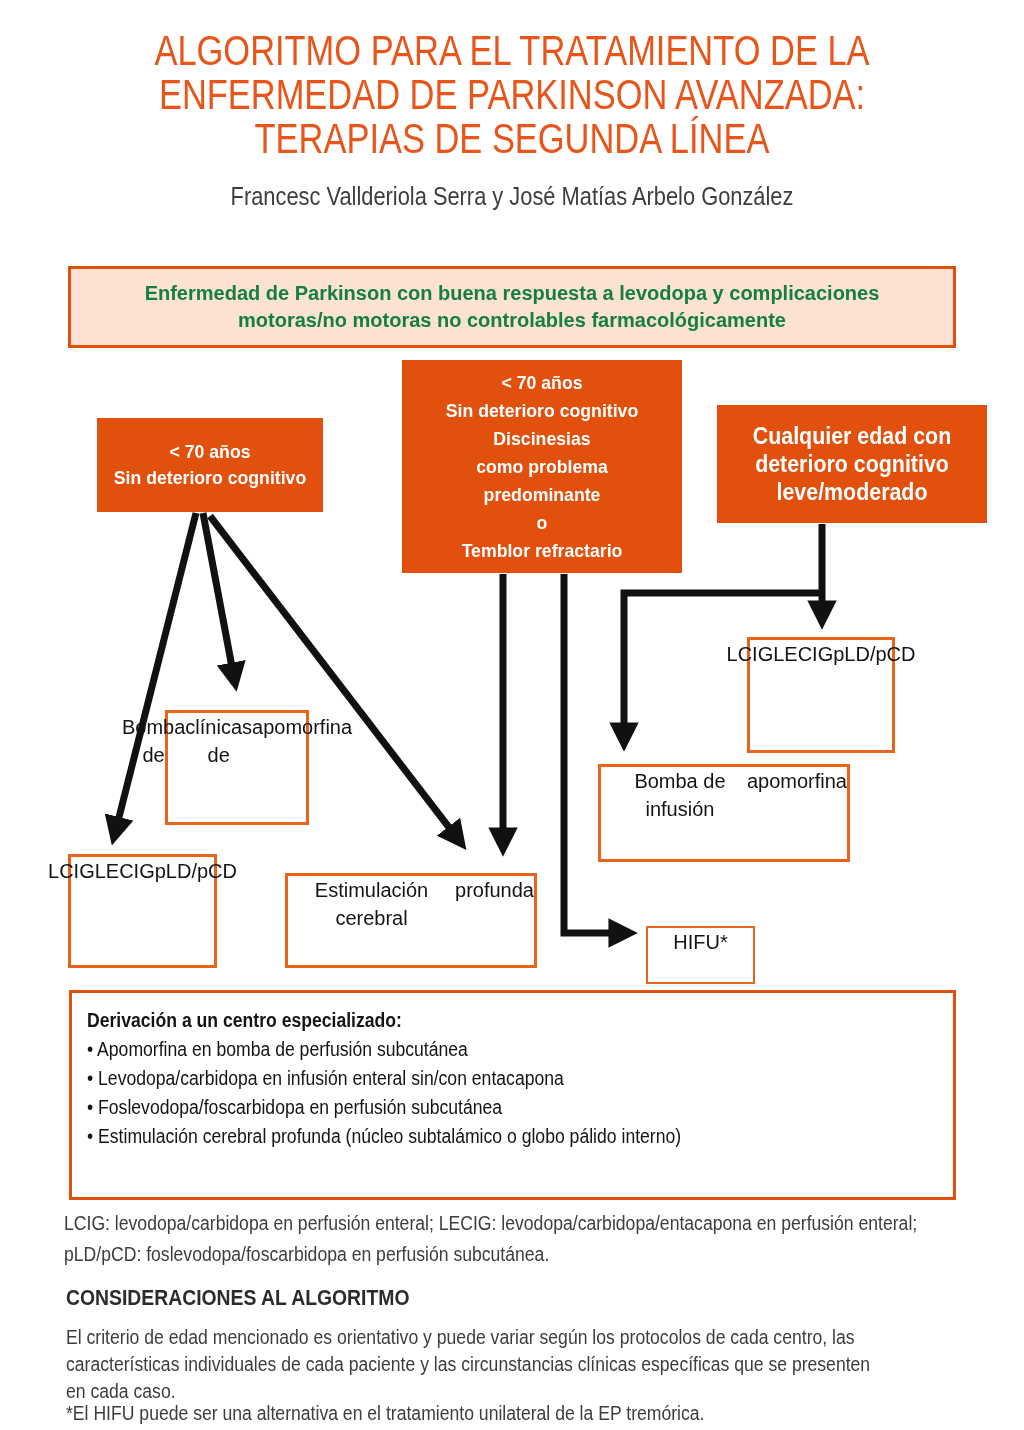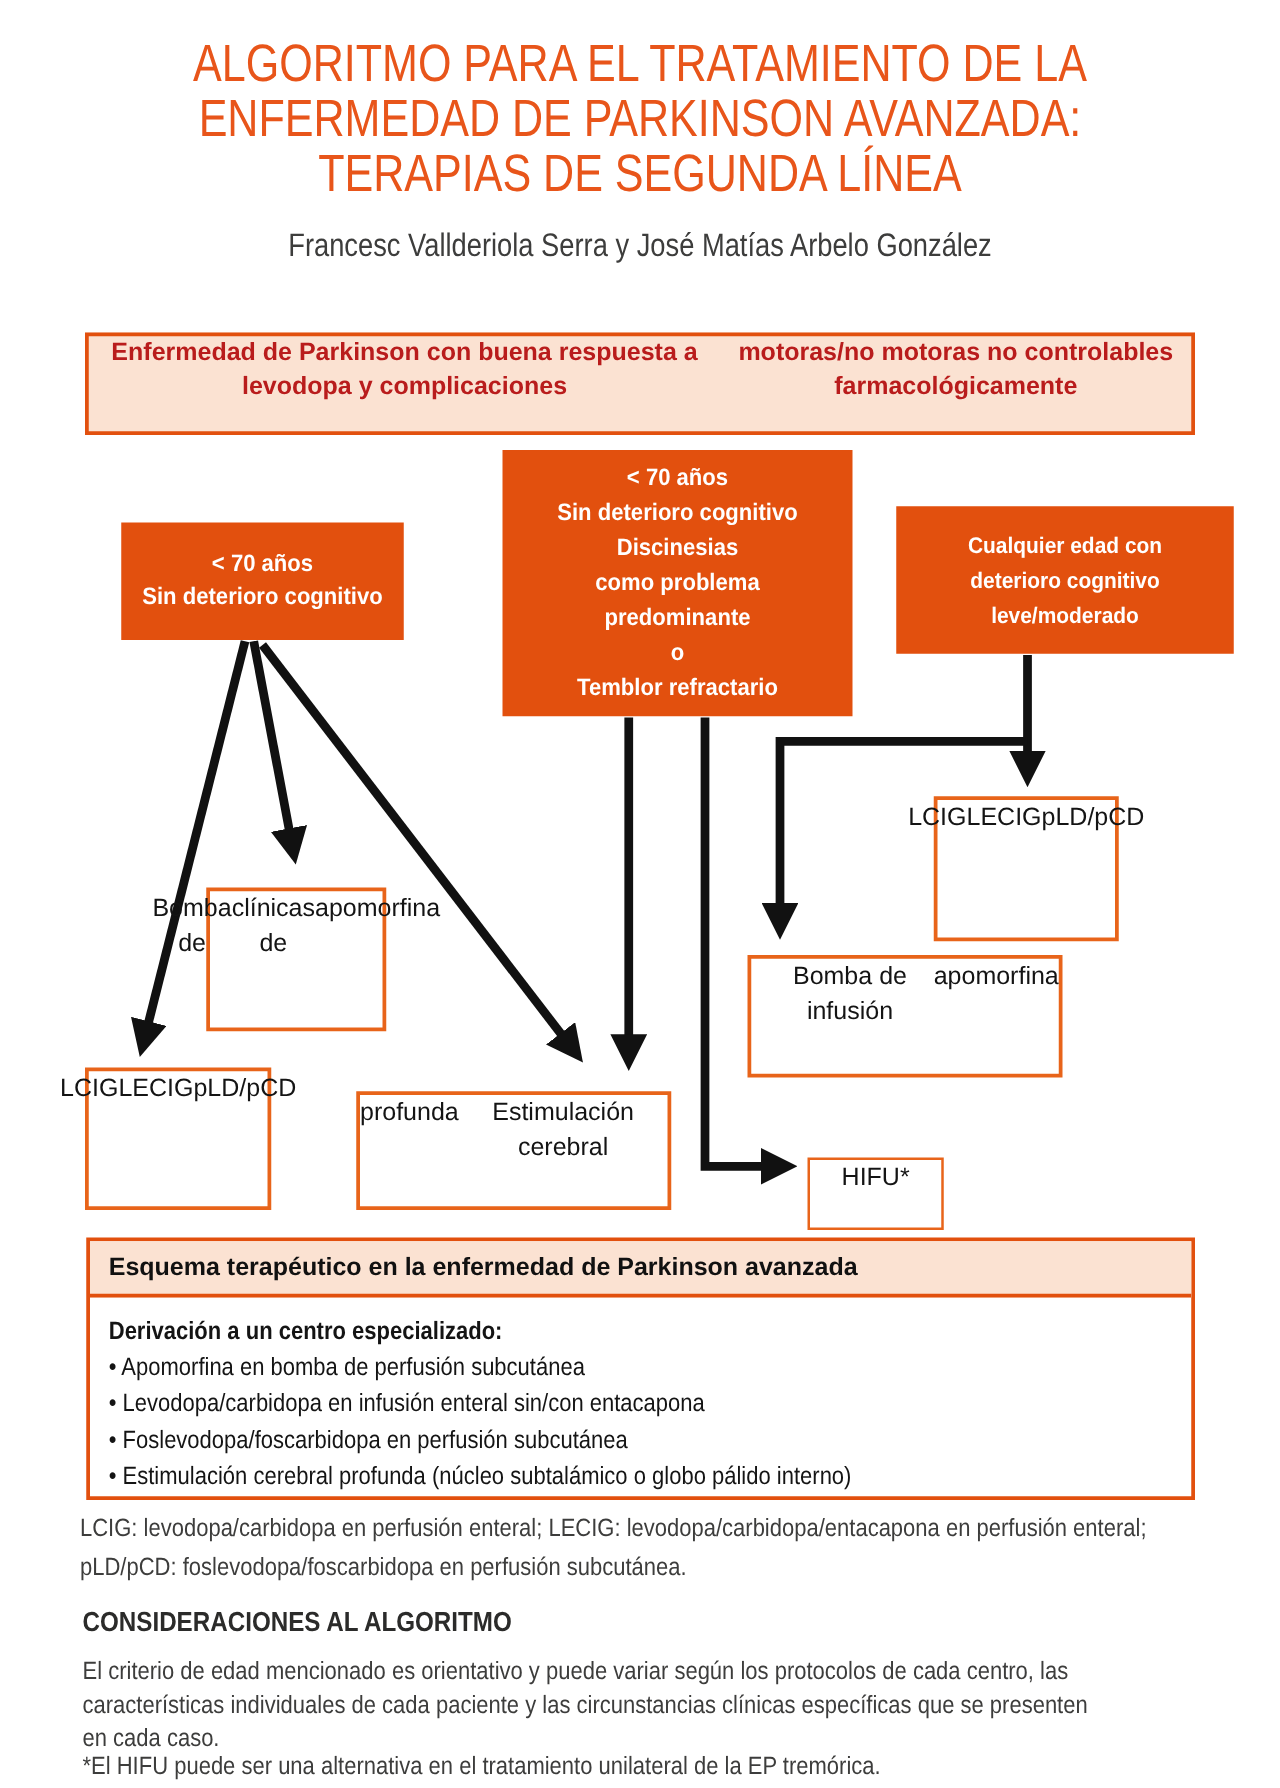--- a/index.html
+++ b/index.html
@@ -7,22 +7,22 @@
         font-family:"Liberation Sans","DejaVu Sans",sans-serif;color:#1c1c1c;}
   .abs{position:absolute;}
   
   .cxc{transform:scaleX(0.82);transform-origin:50% 0;}
   .cxa{transform:scaleX(0.84);transform-origin:50% 0;}
   .cxl{transform:scaleX(0.88);transform-origin:0 0;white-space:nowrap;}
   .title{width:100%;text-align:center;font-size:42px;line-height:44px;letter-spacing:0px;
          color:#e8551a;font-weight:normal;}
   .authors{width:100%;text-align:center;font-size:26px;color:#3d3d3c;}
   .band{background:#fbe2d2;border:3px solid #e2500e;box-sizing:border-box;}
-  .entry{display:flex;flex-direction:row;justify-content:center;text-align:center;
-         font-weight:bold;font-size:20px;line-height:27px;color:#b91c1c;}
+  .entry{display:flex;flex-direction:column;justify-content:center;text-align:center;
+         font-weight:bold;font-size:20px;line-height:27px;color:#15803d;}
   .dbox{background:#e2500e;color:#ffffff;font-weight:bold;display:flex;flex-direction:column;
         justify-content:center;text-align:center;box-sizing:border-box;margin-left:30px;}
   .dbox .in{transform:scaleX(0.93);transform-origin:50% 50%;}
   .obox{background:#ffffff;border:3px solid #e8641a;box-sizing:border-box;display:flex;
         flex-direction:row;justify-content:center;text-align:center;color:#141414;
         font-size:20px;line-height:28px;}
   .obox.thin{border-width:2px;}
   .esq{border:3px solid #e2500e;box-sizing:border-box;background:#fff;}
   .esq-head{background:#fbe2d2;border-bottom:3px solid #e2500e;box-sizing:border-box;
             height:45px;display:flex;align-items:center;padding-left:15px;
@@ -81,62 +81,61 @@
       <div>&lt; 70 años</div>
       <div>Sin deterioro cognitivo</div>
       <div>Discinesias</div>
       <div>como problema</div>
       <div>predominante</div>
       <div>o</div>
       <div>Temblor refractario</div>
     </div>
   </div>
 
-  <div class="abs dbox" style="left:687px;top:405px;width:270px;height:118px;font-size:18px;line-height:28px;">
+  <div class="abs dbox" style="left:687px;top:405px;width:270px;height:118px;font-size:23px;line-height:28px;">
     <div class="in">
       <div>Cualquier edad con</div>
       <div>deterioro cognitivo</div>
       <div>leve/moderado</div>
     </div>
   </div>
 
   <div class="abs obox" style="left:165px;top:710px;width:144px;height:115px;">
     <div>Bomba de</div>
     <div>clínicas de</div>
     <div>apomorfina</div>
   </div>
 
   <div class="abs obox" style="left:68px;top:854px;width:149px;height:114px;">
     <div>LCIG</div>
     <div>LECIG</div>
     <div>pLD/pCD</div>
   </div>
 
   <div class="abs obox" style="left:285px;top:873px;width:252px;height:95px;">
+    <div>Estimulación cerebral</div>
     <div>profunda</div>
-    <div>Estimulación cerebral</div>
   </div>
 
   <div class="abs obox" style="left:747px;top:637px;width:148px;height:116px;">
     <div>LCIG</div>
     <div>LECIG</div>
     <div>pLD/pCD</div>
   </div>
 
   <div class="abs obox" style="left:598px;top:764px;width:252px;height:98px;padding-left:12px;">
     <div>Bomba de infusión</div>
     <div>apomorfina</div>
   </div>
 
   <div class="abs obox thin" style="left:646px;top:926px;width:109px;height:58px;">
     <div>HIFU*</div>
   </div>
 
   <div class="abs esq" style="left:69px;top:990px;width:887px;height:210px;">
-    <div class="esq-head">Esquema terapéutico en la enfermedad de Parkinson avanzada</div>
     <div class="esq-body">
       <div class="cxl">
         <div class="intro">Derivación a un centro especializado:</div>
         <div>• Apomorfina en bomba de perfusión subcutánea</div>
         <div>• Levodopa/carbidopa en infusión enteral sin/con entacapona</div>
         <div>• Foslevodopa/foscarbidopa en perfusión subcutánea</div>
         <div>• Estimulación cerebral profunda (núcleo subtalámico o globo pálido interno)</div>
       </div>
     </div>
   </div>

